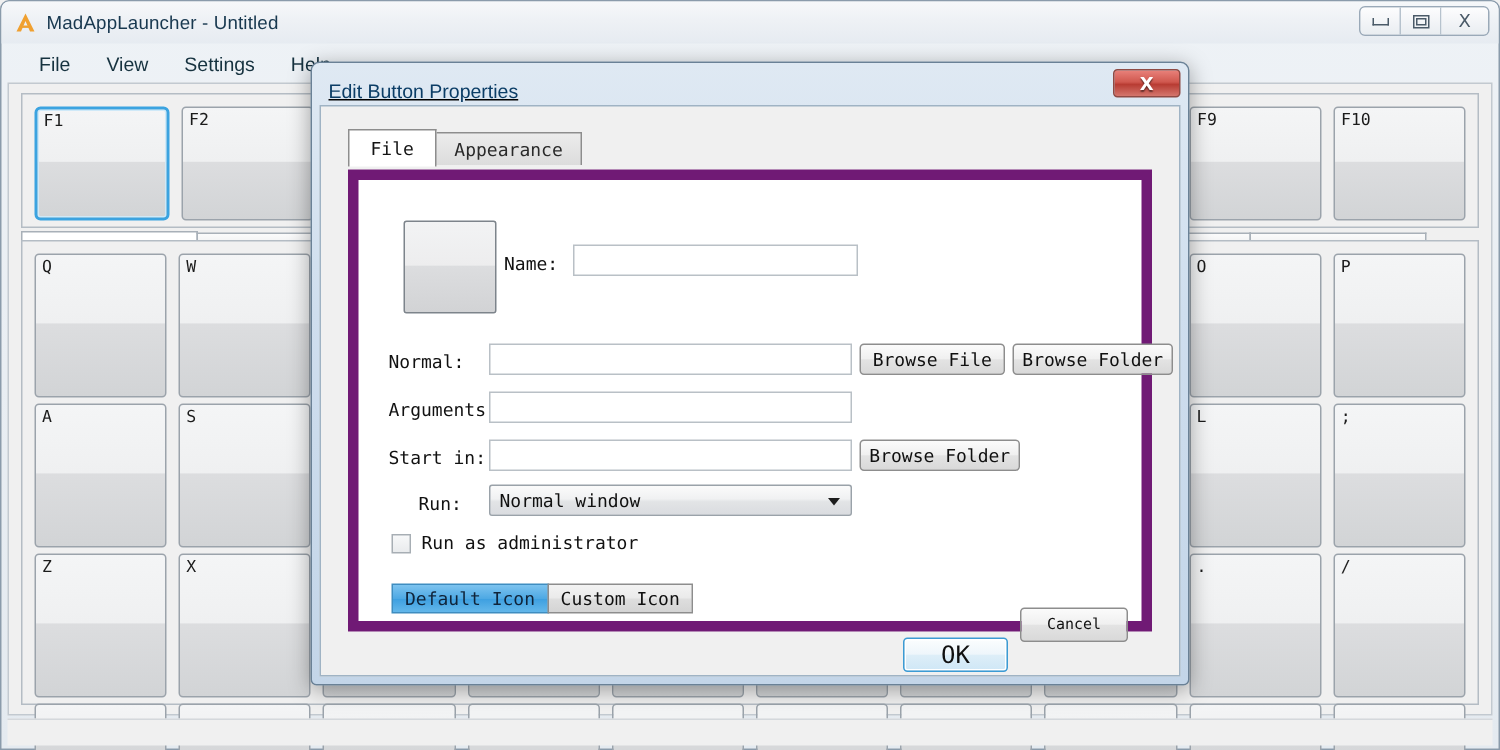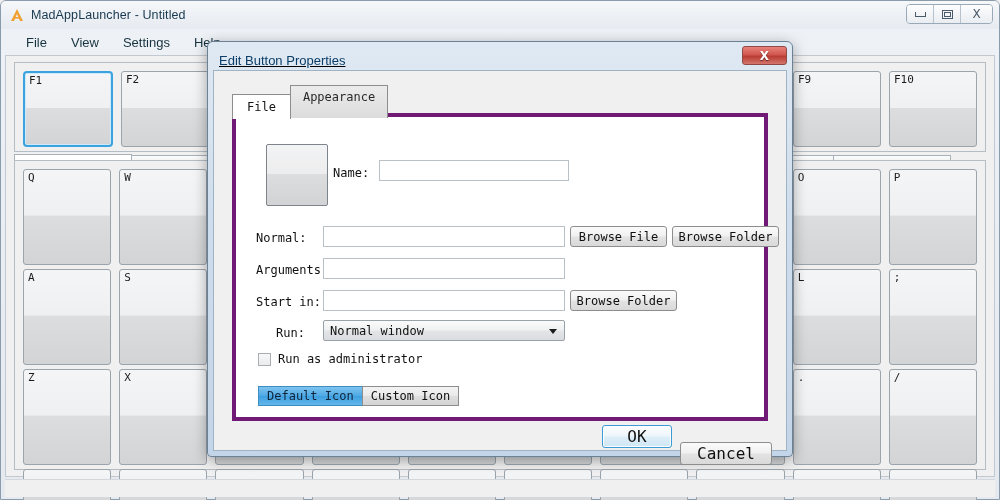--- a/index.html
+++ b/index.html
@@ -184,39 +184,39 @@
 
   
   #dlg-tabs {
     position: absolute; left: 18px; top: 14px;
     display: flex; align-items: flex-end;
     z-index: 3;
   }
   .dtab {
     font-family: "DejaVu Sans Mono", monospace;
     font-size: 12px; color: #141414;
-    padding: 4px 12px 14px 12px;
+    padding: 4px 12px 3px 12px;
     border: 1px solid #8d8d8d;
     border-bottom: none;
     margin-right: -1px;
   }
   .dtab.active {
     background: #ffffff;
     padding: 5px 14px 5px 14px;
     position: relative; top: 1px; z-index: 4;
   }
   .dtab.inactive {
     background: linear-gradient(to bottom,#ececec,#dcdcdc);
     color: #2a2a2a;
   }
   #tabpage {
     position: absolute;
     left: 18px; right: 18px; top: 42px; height: 308px;
     background: #ffffff;
-    border: 4px solid #701a75;
+    border: 7px solid #701a75;
   }
 
   .mono { font-family: "DejaVu Sans Mono", monospace; }
 
   
   #icon-preview {
     position: absolute; left: 30px; top: 27px;
     width: 62px; height: 62px;
     border: 1px solid #7d848b;
     border-radius: 2px;
@@ -319,26 +319,26 @@
     position: absolute; left: 388px; top: 354px;
     width: 70px; height: 23px;
     border: 1px solid #3c9bd4;
     border-radius: 3px;
     background: linear-gradient(to bottom,#fbfdfe 0%,#eef6fb 48%,#ddeef8 52%,#cfe7f6 100%);
     box-shadow: inset 0 0 0 1px #ffffff;
     font-family:"DejaVu Sans Mono", monospace; font-size:16px; color:#101010;
     display:flex; align-items:center; justify-content:center;
   }
   #btn-cancel {
-    position: absolute; left: 466px; top: 371px;
-    width: 92px; height: 23px;
+    position: absolute; left: 466px; top: 334px;
+    width: 72px; height: 23px;
     border: 1px solid #8d8d8d;
     border-radius: 3px;
     background: linear-gradient(to bottom,#fbfbfb 0%,#f0f0f0 48%,#e3e3e3 52%,#d9d9d9 100%);
-    font-family:"DejaVu Sans Mono", monospace; font-size:16px; color:#101010;
+    font-family:"DejaVu Sans Mono", monospace; font-size:10px; color:#101010;
     display:flex; align-items:center; justify-content:center;
   }
 </style>
 </head>
 <body>
 
 <div id="app-window">
 
   <div id="title-bar">
     <span id="app-icon">

